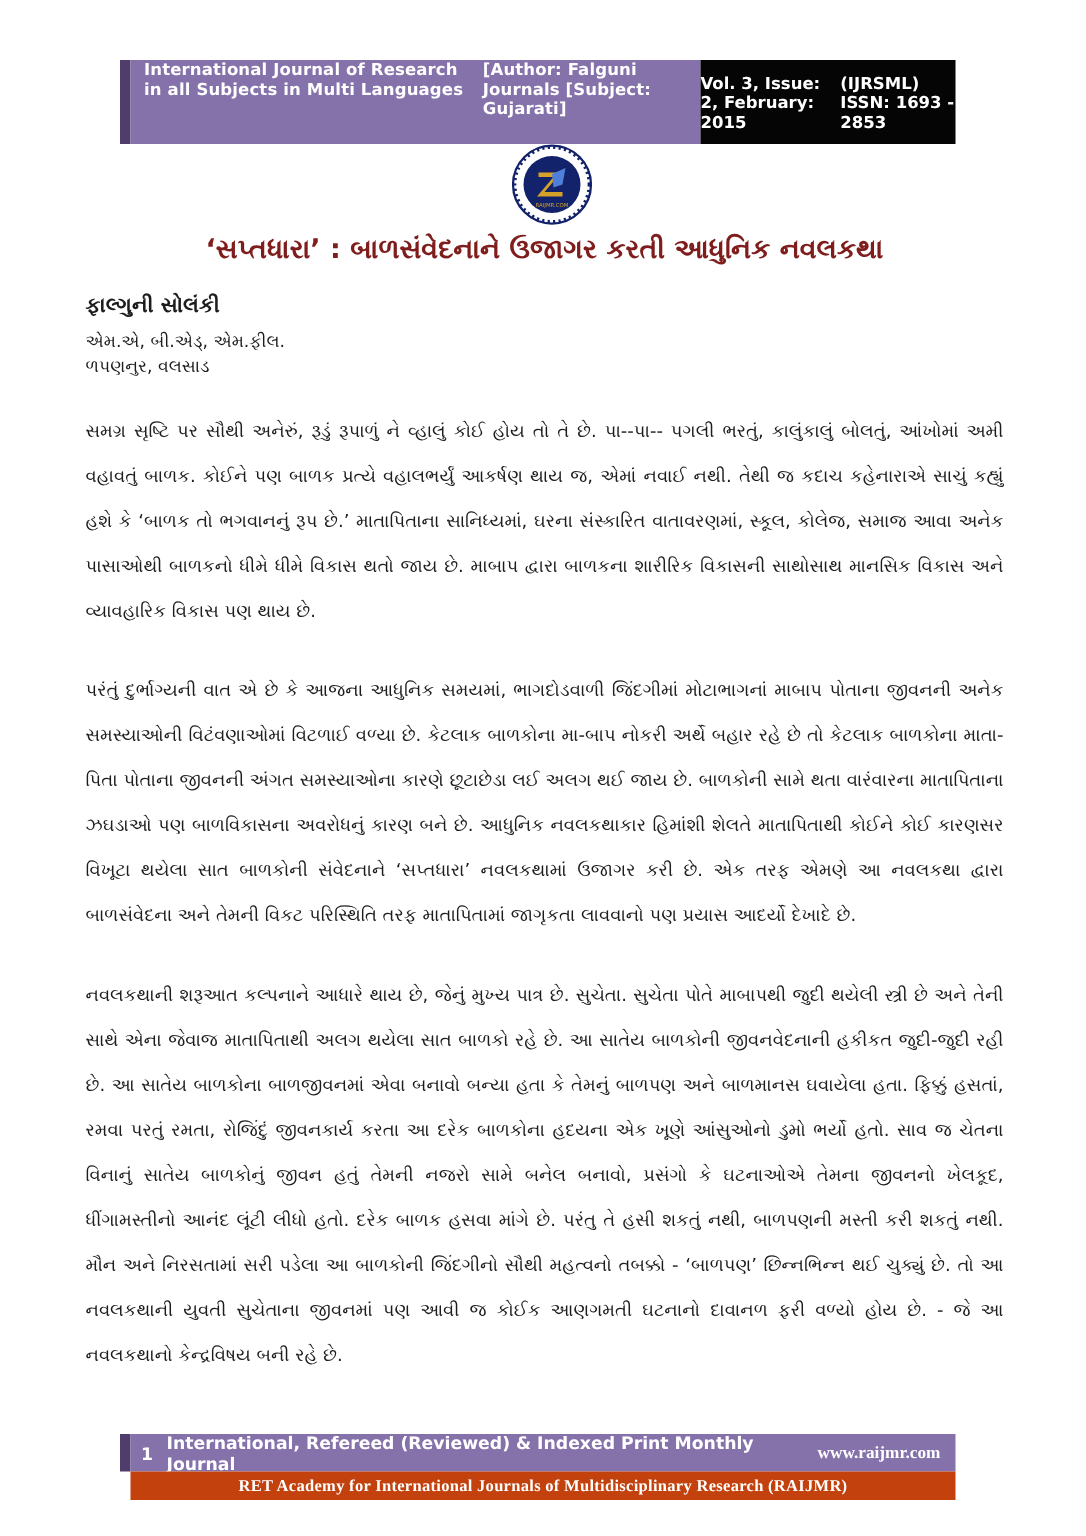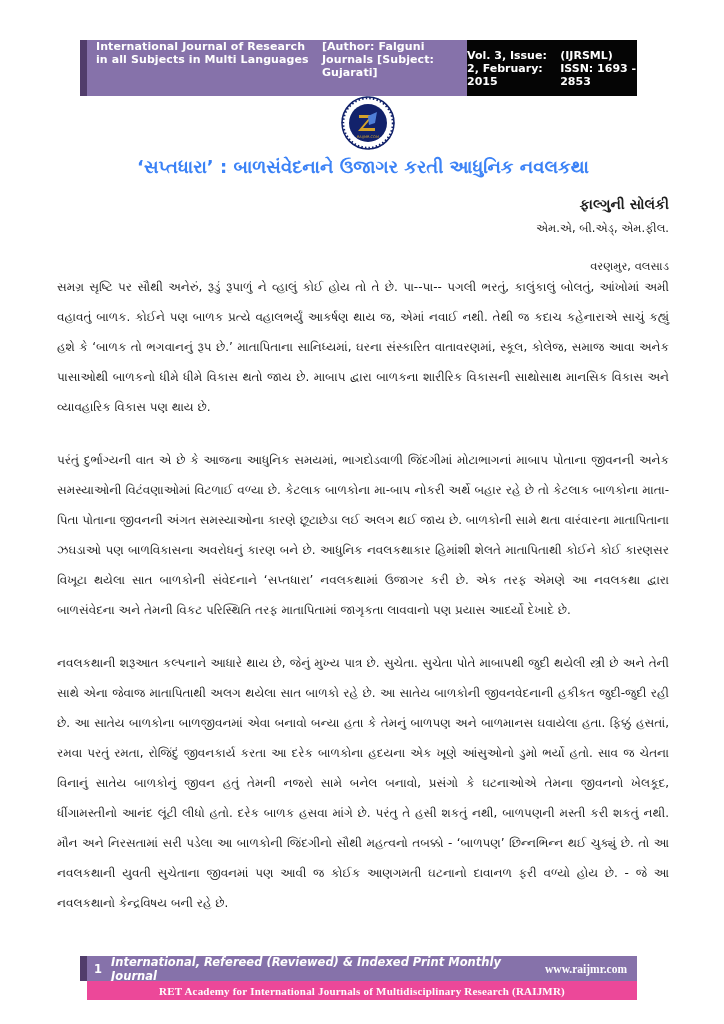--- a/index.html
+++ b/index.html
@@ -58,30 +58,30 @@
     width: 54px; height: 54px;
   }
 
   
   .article-title {
     position: absolute;
     top: 156px; left: 57px; right: 55px;
     text-align: center;
     font-size: 18px;
     font-weight: bold;
-    color: #3b82f6;
+    color: #7f1d1d;
   }
   .byline {
     position: absolute;
     top: 196px; left: 57px; right: 55px;
-    text-align: right;
+    text-align: left;
     color: #1c1c1c;
   }
   .byline .author { font-size: 14px; font-weight: bold; margin-bottom: 8px; }
-  .byline .quals  { font-size: 11.5px; margin-bottom: 24px; }
+  .byline .quals  { font-size: 11.5px; margin-bottom: 3px; }
   .byline .loc    { font-size: 11.5px; }
 
   
   .body-text {
     position: absolute;
     top: 272px; left: 57px; right: 55px;
     color: #1c1c1c;
   }
   .body-text p {
     font-size: 12px;
@@ -102,27 +102,27 @@
     flex: 1 1 auto;
     background: #8672aa;
     color: #ffffff;
     display: flex;
     align-items: center;
     font-size: 11.5px;
     font-weight: bold;
     padding: 0 10px 0 7px;
   }
   .footer-purple .page-num { margin-right: 9px; }
-  .footer-purple .journal-type { flex: 1 1 auto; font-style: italic; }
+  .footer-purple .journal-type { flex: 1 1 auto; }
   .footer-purple .website { flex: 0 0 auto; font-family: Liberation Serif, serif; }
   .footer-black {
     position: absolute;
     top: 981px; left: 87px;
     width: 550px; height: 19px;
-    background: #ec4899;
+    background: #c2410c;
     color: #ffffff;
     display: flex;
     align-items: center;
     justify-content: center;
     font-family: "Liberation Serif", "DejaVu Serif", serif;
     font-size: 11px;
     font-weight: bold;
     letter-spacing: 0.2px;
     text-align: center;
   }
@@ -153,21 +153,21 @@
       <path d="M27 20 L36 16 L34 27 L28 29 Z" fill="#4f7fd9"></path>
       <text x="27" y="42" text-anchor="middle" font-size="3.6" fill="#d4a229" font-family="DejaVu Sans, sans-serif">RAIJMR.COM</text>
     </svg>
   </div>
 
   <div class="article-title">‘સપ્તધારા’ : બાળસંવેદનાને ઉજાગર કરતી આધુનિક નવલકથા</div>
 
   <div class="byline">
     <div class="author">ફાલ્ગુની સોલંકી</div>
     <div class="quals">એમ.એ, બી.એડ્, એમ.ફીલ.</div>
-    <div class="loc">વરણમુર, વલસાડ</div>
+    <div class="loc">ળપણનુર, વલસાડ</div>
   </div>
 
   <div class="body-text">
     <p>સમગ્ર સૃષ્ટિ પર સૌથી અનેરું, રૂડું રૂપાળું ને વ્હાલું કોઈ હોય તો તે છે.  પા--પા-- પગલી ભરતું, કાલુંકાલું બોલતું, આંખોમાં અમી વહાવતું બાળક. કોઈને પણ બાળક પ્રત્યે વહાલભર્યું આકર્ષણ થાય જ, એમાં નવાઈ નથી. તેથી જ કદાચ કહેનારાએ સાચું કહ્યું હશે કે ‘બાળક તો ભગવાનનું રૂપ છે.’  માતાપિતાના સાનિધ્યમાં, ઘરના સંસ્કારિત વાતાવરણમાં, સ્કૂલ, કોલેજ, સમાજ આવા અનેક પાસાઓથી બાળકનો ધીમે ધીમે વિકાસ થતો જાય છે. માબાપ દ્વારા બાળકના શારીરિક વિકાસની સાથોસાથ માનસિક વિકાસ અને વ્યાવહારિક વિકાસ પણ થાય છે.</p>
     <p>પરંતું દુર્ભાગ્યની વાત એ છે કે આજના આધુનિક સમયમાં, ભાગદોડવાળી જિંદગીમાં મોટાભાગનાં માબાપ પોતાના જીવનની અનેક સમસ્યાઓની વિટંવણાઓમાં વિટળાઈ વળ્યા છે. કેટલાક બાળકોના મા-બાપ નોકરી અર્થે બહાર રહે છે તો કેટલાક બાળકોના માતા-પિતા પોતાના જીવનની અંગત સમસ્યાઓના કારણે છૂટાછેડા લઈ અલગ થઈ જાય છે. બાળકોની સામે થતા વારંવારના માતાપિતાના ઝઘડાઓ પણ બાળવિકાસના અવરોધનું કારણ બને છે. આધુનિક નવલકથાકાર હિમાંશી શેલતે માતાપિતાથી કોઈને કોઈ કારણસર વિખૂટા થયેલા સાત બાળકોની સંવેદનાને ‘સપ્તધારા’ નવલકથામાં ઉજાગર કરી છે. એક તરફ એમણે આ નવલકથા દ્વારા બાળસંવેદના અને તેમની વિકટ પરિસ્થિતિ તરફ માતાપિતામાં જાગૃકતા લાવવાનો પણ પ્રયાસ આદર્યો દેખાદે છે.</p>
     <p>નવલકથાની શરૂઆત કલ્પનાને આધારે થાય છે, જેનું મુખ્ય પાત્ર છે. સુચેતા. સુચેતા પોતે માબાપથી જુદી થયેલી સ્ત્રી છે અને તેની સાથે એના જેવાજ માતાપિતાથી અલગ થયેલા સાત બાળકો રહે છે. આ સાતેય બાળકોની જીવનવેદનાની હકીકત જુદી-જુદી રહી છે. આ સાતેય બાળકોના બાળજીવનમાં એવા બનાવો બન્યા હતા કે તેમનું બાળપણ અને બાળમાનસ ઘવાયેલા હતા. ફિક્કું હસતાં, રમવા પરતું રમતા, રોજિંદું જીવનકાર્ય કરતા આ દરેક બાળકોના હદયના એક ખૂણે આંસુઓનો ડુમો ભર્યો હતો. સાવ જ ચેતના વિનાનું સાતેય બાળકોનું જીવન હતું તેમની નજરો સામે બનેલ બનાવો, પ્રસંગો કે ઘટનાઓએ તેમના જીવનનો ખેલકૂદ, ધીંગામસ્તીનો આનંદ લૂંટી લીધો હતો. દરેક બાળક હસવા માંગે છે. પરંતુ તે હસી શકતું નથી, બાળપણની મસ્તી કરી શકતું નથી. મૌન અને નિરસતામાં સરી પડેલા આ બાળકોની જિંદગીનો સૌથી મહત્વનો તબક્કો - ‘બાળપણ’  છિન્નભિન્ન થઈ ચુક્યું છે. તો આ નવલકથાની યુવતી સુચેતાના જીવનમાં પણ આવી જ કોઈક આણગમતી ઘટનાનો દાવાનળ ફરી વળ્યો હોય છે. - જે આ નવલકથાનો કેન્દ્રવિષય બની રહે છે.</p>
   </div>
 
   <div class="footer-purple">
     <div class="edge-strip"></div>

